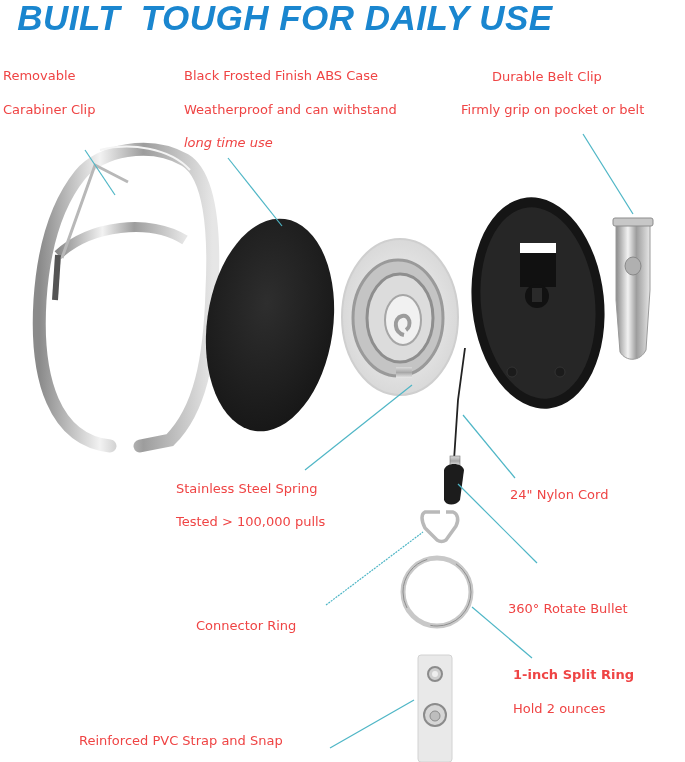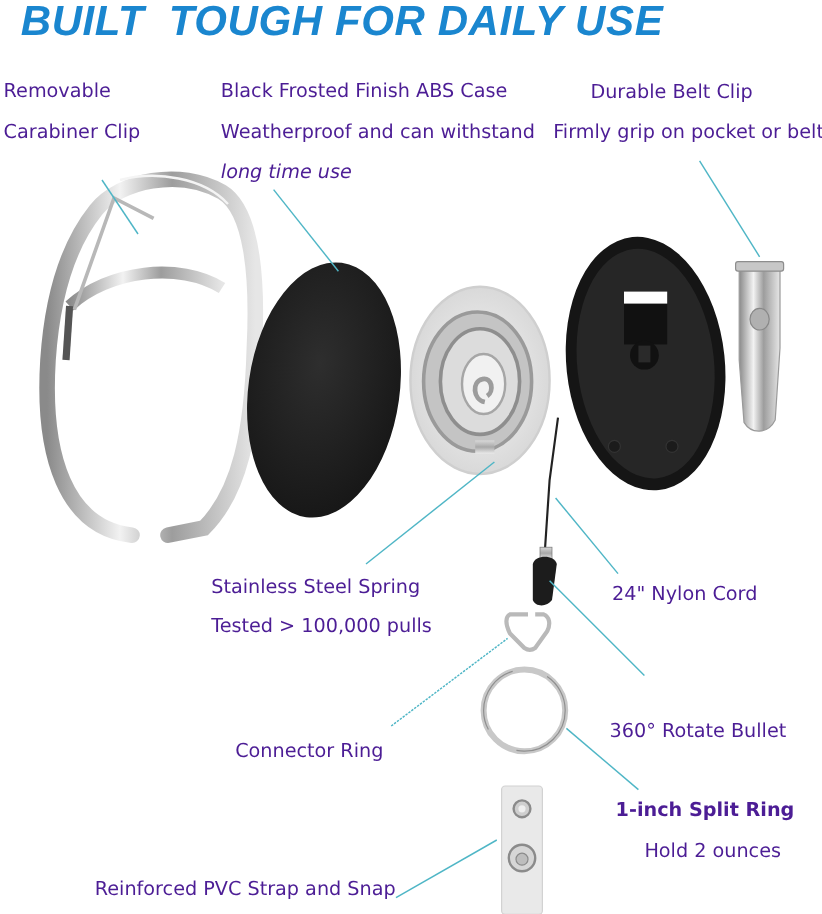--- a/index.html
+++ b/index.html
@@ -3,22 +3,22 @@
   <meta charset="utf-8">
   <style>
     html, body { margin: 0; padding: 0; background: #ffffff; }
     body { width: 685px; height: 762px; position: relative; overflow: hidden; font-family: "Liberation Sans", sans-serif; }
     .title {
       position: absolute; left: 0; top: 0; width: 570px; text-align: center;
       font-family: "Liberation Sans", sans-serif; font-weight: bold; font-style: italic;
       font-size: 35px; letter-spacing: 0.5px; color: #1a86cf; line-height: 36px; white-space: pre;
     }
     .lbl {
-      position: absolute; font-family: "DejaVu Sans", sans-serif; font-size: 16px;
-      color: #4c1d95; white-space: nowrap; line-height: 18px;
+      position: absolute; font-family: "DejaVu Sans", sans-serif; font-size: 13px;
+      color: #ef4444; white-space: nowrap; line-height: 18px;
     }
     svg.art { position: absolute; left: 0; top: 0; }
   </style>
 </head>
 <body>
 
 <div class="title">BUILT  TOUGH FOR DAILY USE</div>
 
 <svg class="art" width="685" height="762" viewBox="0 0 685 762">
   <defs>
@@ -133,15 +133,15 @@
 <div class="lbl" style="left:176px; top:480px;">Stainless Steel Spring</div>
 <div class="lbl" style="left:176px; top:513px;">Tested &gt; 100,000 pulls</div>
 
 <div class="lbl" style="left:510px; top:486px;">24" Nylon Cord</div>
 
 <div class="lbl" style="left:508px; top:600px;">360° Rotate Bullet</div>
 
 <div class="lbl" style="left:196px; top:617px;text-align:right;">Connector Ring</div>
 
 <div class="lbl" style="left:513px; top:666px;font-weight:bold;">1-inch Split Ring</div>
-<div class="lbl" style="left:513px; top:700px;margin-left:24px;">Hold 2 ounces</div>
+<div class="lbl" style="left:513px; top:700px;">Hold 2 ounces</div>
 
 <div class="lbl" style="left:79px; top:732px;">Reinforced PVC Strap and Snap</div>
 
 </body></html>

